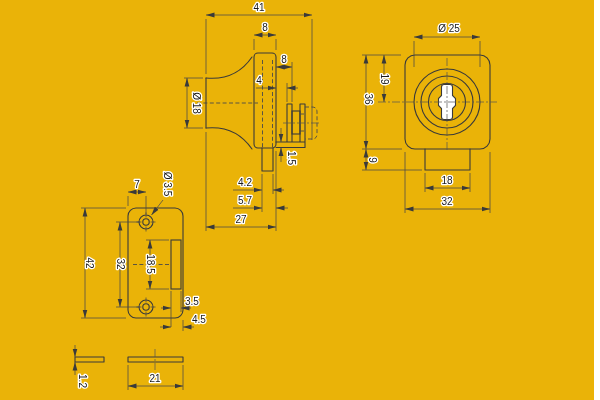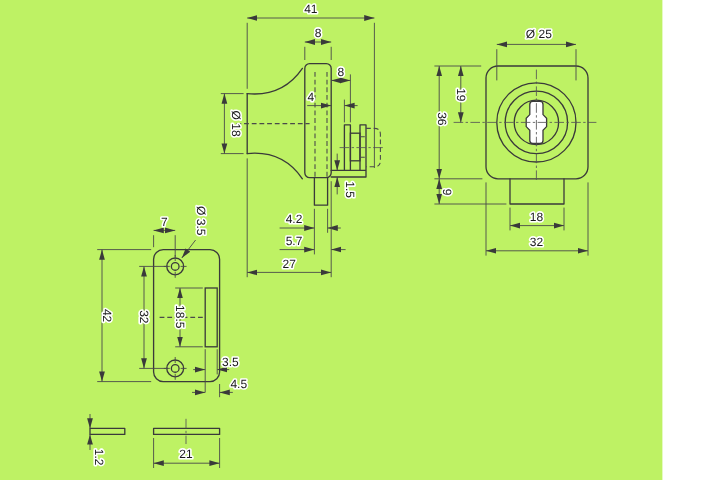--- a/index.html
+++ b/index.html
@@ -1,16 +1,16 @@
 <!DOCTYPE html>
 <html><head>
 <meta charset="utf-8">
 <style>
   html,body{margin:0;padding:0;background:#ffffff;}
-  .stage{width:552px;height:400px;position:relative;background:#bef264;overflow:hidden;}
+  .stage{width:594px;height:400px;position:relative;background:#eab308;overflow:hidden;}
   svg{display:block;}
   .o{stroke:#3a3a3a;stroke-width:1.1;fill:none;stroke-linecap:round;}
   .of{stroke:#3a3a3a;stroke-width:1.1;fill:#ffffff;}
   .t{stroke:#4a4a4a;stroke-width:0.75;fill:none;}
   .h{stroke:#4a4a4a;stroke-width:0.9;fill:none;stroke-dasharray:4 2.4;}
   .c{stroke:#555;stroke-width:0.7;fill:none;stroke-dasharray:8 2 2 2;}
   text{font-family:"Liberation Sans","DejaVu Sans",sans-serif;font-size:10px;fill:#1a1a1a;
        paint-order:stroke;stroke:#ffffff;stroke-width:2.6px;stroke-linejoin:round;}
   .mid{text-anchor:middle;}
   .st{text-anchor:start;}

